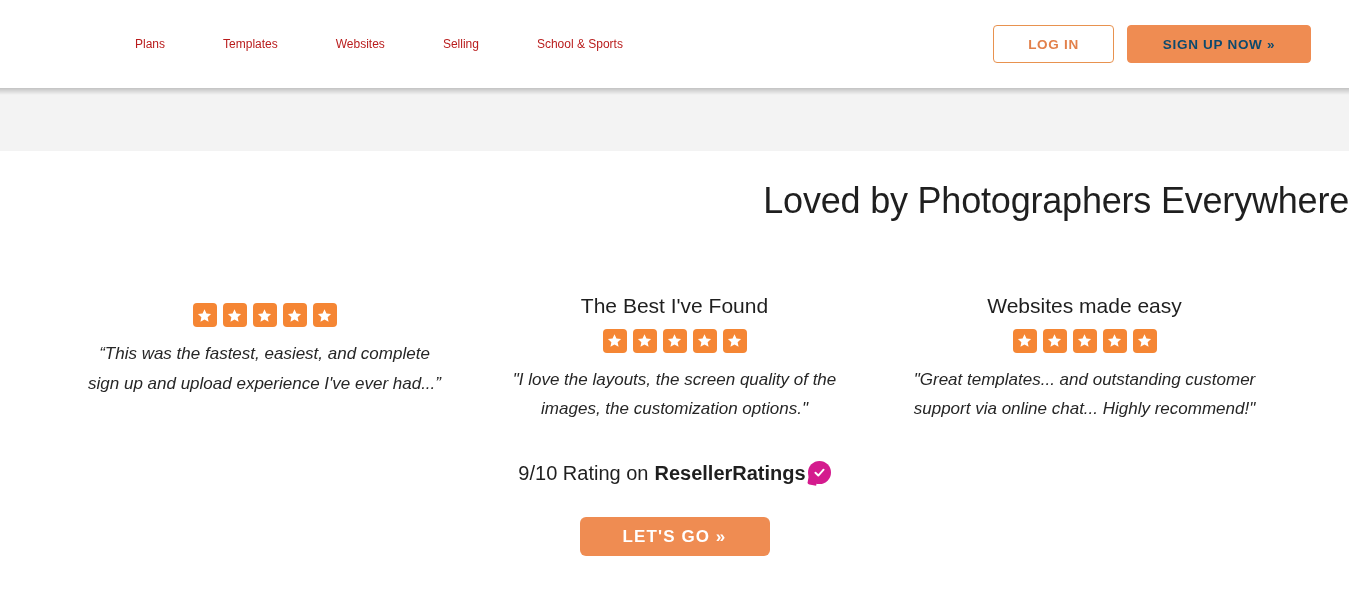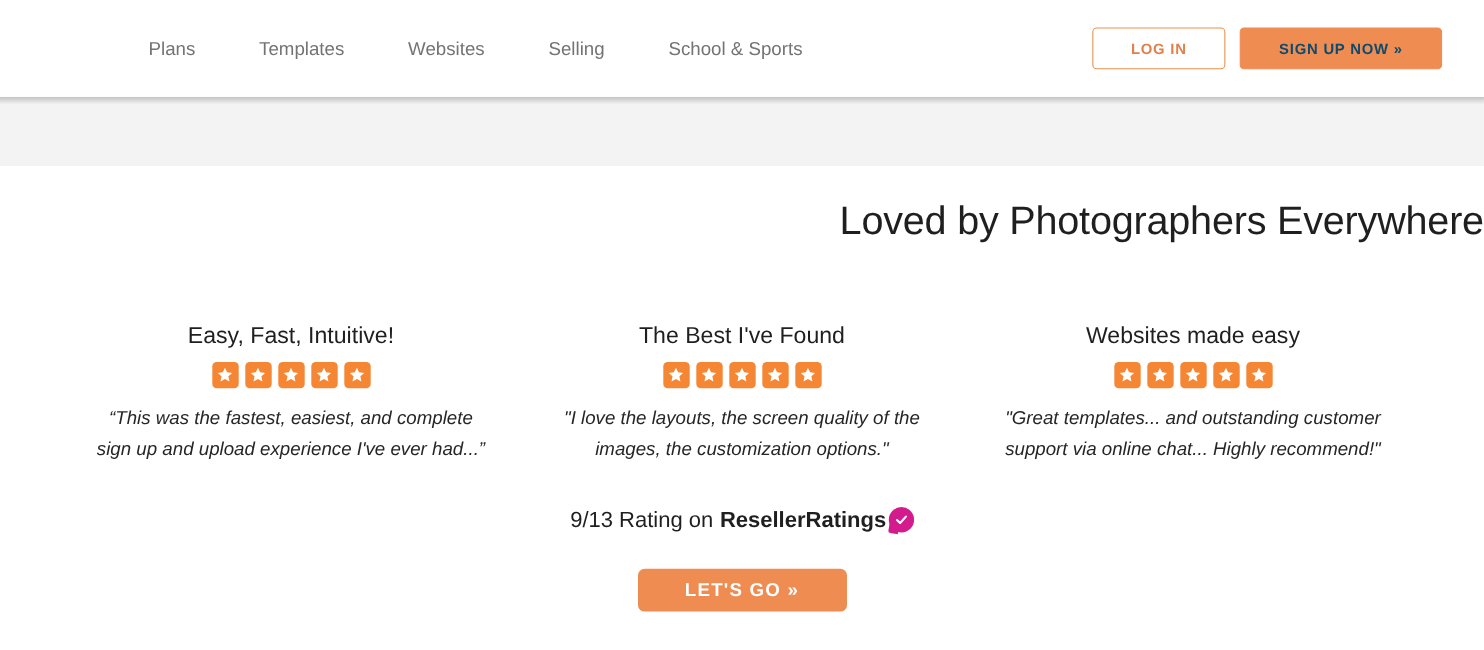--- a/index.html
+++ b/index.html
@@ -48,22 +48,22 @@
     white-space: nowrap;
   }
 
   .main-nav {
     display: flex;
     align-items: center;
     margin-left: 80px;
     gap: 58px;
   }
   .nav-link {
-    font-size: 17px;
-    color: #737373;
+    font-size: 12px;
+    color: #b91c1c;
     text-decoration: none;
     white-space: nowrap;
     line-height: 1;
     cursor: pointer;
   }
 
   .header-actions {
     margin-left: auto;
     display: flex;
     align-items: center;
@@ -251,21 +251,20 @@
 
 <div class="gray-band"></div>
 
 <section class="testimonial-section">
 
   <h1 class="section-title">Loved by Photographers Everywhere</h1>
 
   <div class="testimonial-row">
 
     <div class="testimonial-col">
-      <h2 class="testimonial-title">Easy, Fast, Intuitive!</h2>
       <div class="star-row">
         <span class="star">
             <svg width="15" height="15" viewBox="0 0 24 24">
               <polygon fill="#ffffff" points="12,2 15.1,8.8 22.5,9.6 17,14.6 18.5,22 12,18.3 5.5,22 7,14.6 1.5,9.6 8.9,8.8"></polygon>
             </svg>
           </span>
         <span class="star">
             <svg width="15" height="15" viewBox="0 0 24 24">
               <polygon fill="#ffffff" points="12,2 15.1,8.8 22.5,9.6 17,14.6 18.5,22 12,18.3 5.5,22 7,14.6 1.5,9.6 8.9,8.8"></polygon>
             </svg>
@@ -349,21 +348,21 @@
               <polygon fill="#ffffff" points="12,2 15.1,8.8 22.5,9.6 17,14.6 18.5,22 12,18.3 5.5,22 7,14.6 1.5,9.6 8.9,8.8"></polygon>
             </svg>
           </span>
       </div>
       <p class="testimonial-quote">"Great templates... and outstanding customer support via online chat... Highly recommend!"</p>
     </div>
 
   </div>
 
   <div class="rating-line">
-    <span class="rating-text">9/13 Rating on</span>
+    <span class="rating-text">9/10 Rating on</span>
     <span class="rr-light">Reseller</span>
     <span class="rr-bold">Ratings</span>
     <span class="rr-badge">
       <span class="bubble-tail"></span>
       <span class="bubble-circle">
         <svg width="13" height="13" viewBox="0 0 24 24">
             <polyline points="4.5,12.5 9.8,17.6 19.5,6.8" fill="none" stroke="#ffffff" stroke-width="3.6" stroke-linecap="round" stroke-linejoin="round"></polyline>
           </svg>
       </span>
     </span>

